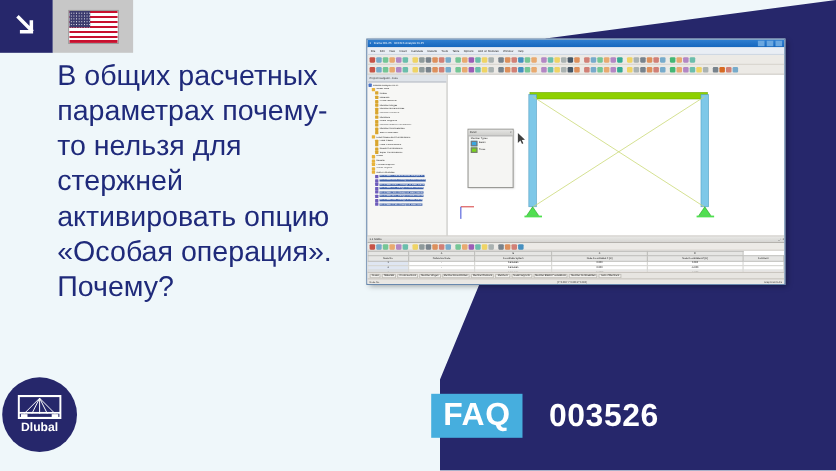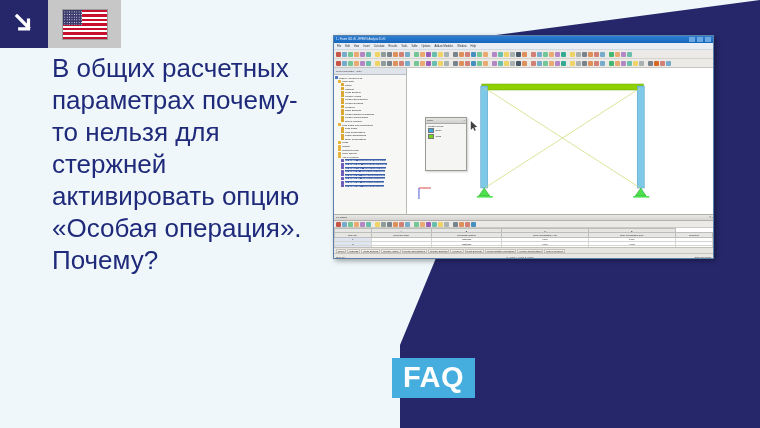--- a/index.html
+++ b/index.html
@@ -198,23 +198,36 @@
   <div class="flag-box">
     <div class="flag">
       <div class="stripes"></div>
       <div class="canton"></div>
       <div class="stars"></div>
     </div>
   </div>
 
   <div class="question">В общих расчетных параметрах почему-то нельзя для стержней активировать опцию «Особая операция». Почему?</div>
 
+  <div class="logo">
+    <div class="mark">
+      <svg width="40" height="22" viewBox="0 0 40 22">
+        <rect x="1" y="1" width="38" height="20" fill="none" stroke="#ffffff" stroke-width="2"></rect>
+        <path d="M20 3 L6 17 M20 3 L34 17 M20 3 L20 17 M20 3 L13 17 M20 3 L27 17" stroke="#ffffff" stroke-width="0.9" fill="none"></path>
+        <rect x="1" y="15.5" width="38" height="1.6" fill="#ffffff"></rect>
+        <rect x="3" y="17.5" width="6" height="3.2" fill="#ffffff"></rect>
+        <rect x="31" y="17.5" width="6" height="3.2" fill="#ffffff"></rect>
+      </svg>
+    </div>
+    <div class="logotext">Dlubal</div>
+  </div>
 
   <div class="faq-row">
     <div class="faq-badge">FAQ</div>
+    <div class="faq-number">003526</div>
   </div>
 
   <div class="appwin">
 
     <div class="titlebar">
       <span class="tt">1 - Frame 001.rf5 - RFEM 6 Analysis 01.rf5</span>
       <span class="winbtns">
         <i></i>
         <i></i>
         <i></i>

